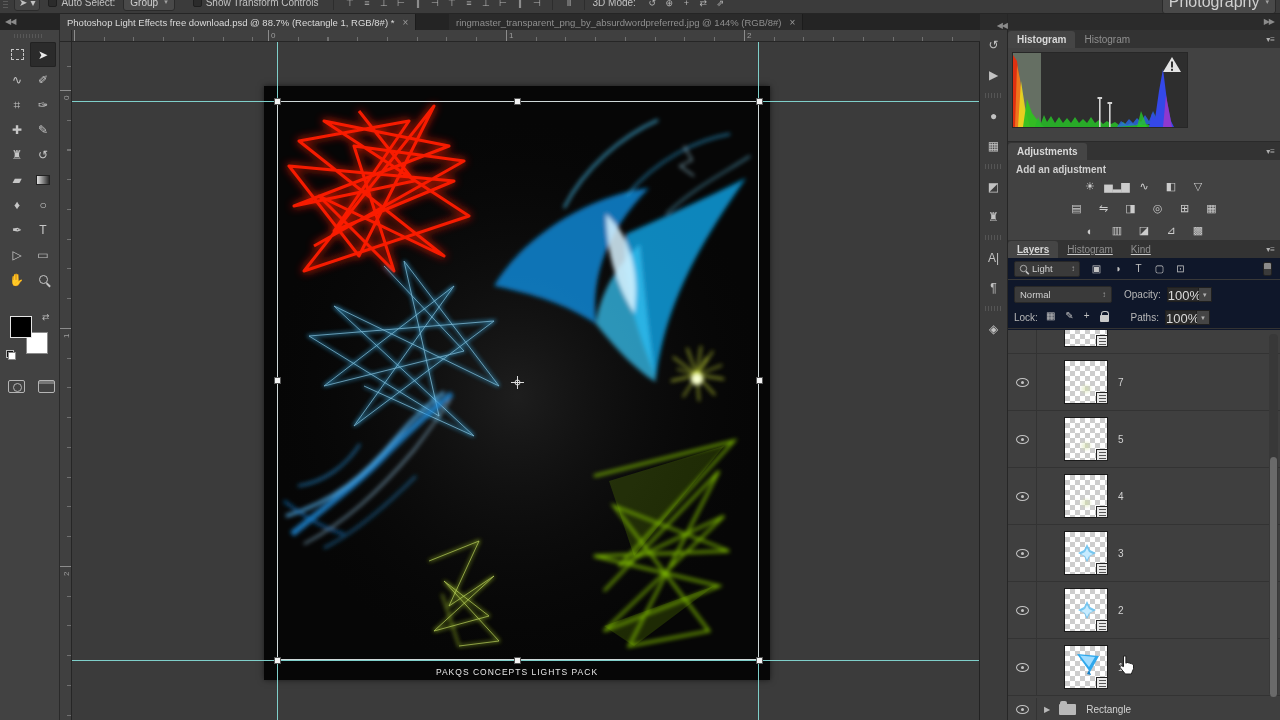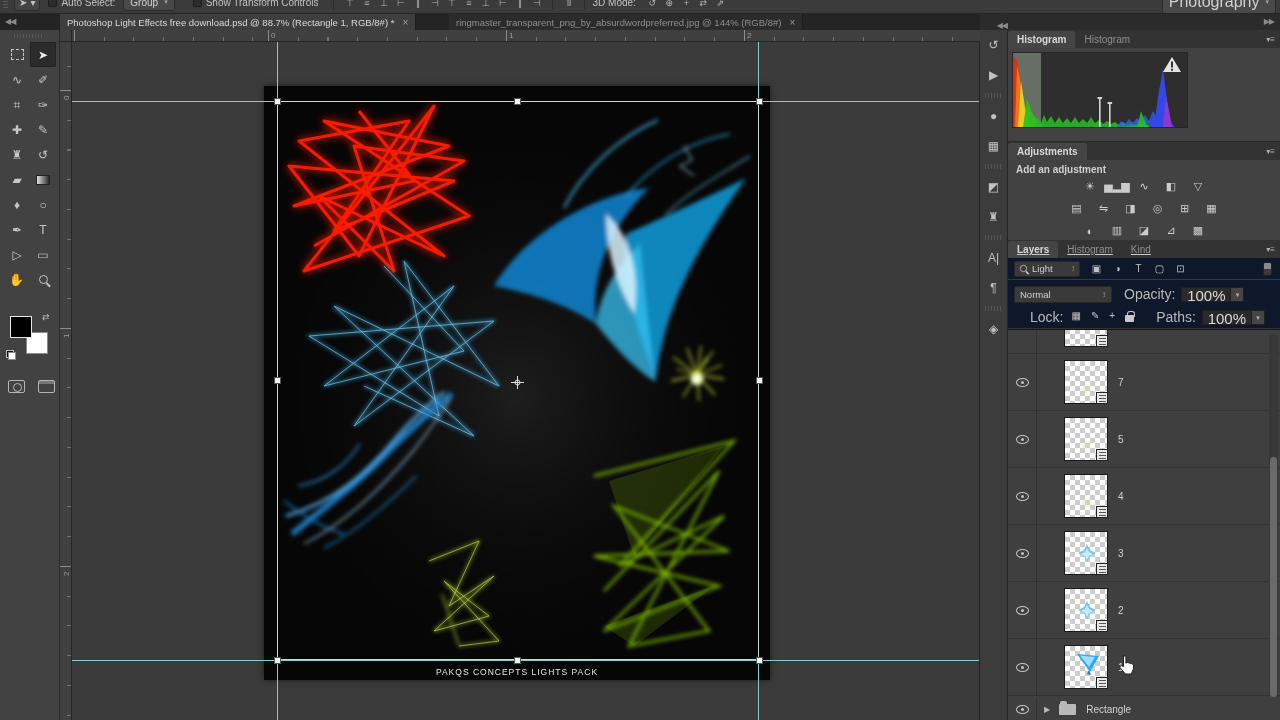--- a/index.html
+++ b/index.html
@@ -95,23 +95,23 @@
   
   .layers-panel { position:absolute; left:0; top:226px; width:272px; height:480px; background:#0f172a;text-decoration:underline; }
   .lp-filter { position:absolute; left:0; top:18px; width:272px; height:22px; display:flex; align-items:center; border-bottom:1px solid #383838; }
   .kind-select { display:flex; align-items:center; gap:4px; margin-left:6px; width:66px; height:16px; background:#3a3a3a; border:1px solid #272727; border-radius:2px; font-size:9.5px; color:#d0d0d0; padding:0 4px; }
   .updown { margin-left:auto; font-size:8px; color:#999; }
   #filter-icons { display:flex; gap:4px; margin-left:8px; }
   .filt-ic { width:17px; height:15px; display:flex; align-items:center; justify-content:center; font-size:10px; color:#c4c4c4; }
   .filt-toggle { margin-left:auto; margin-right:8px; width:9px; height:14px; background:linear-gradient(180deg,#8a8a8a 0 6px,#3a3a3a 6px); border:1px solid #222; border-radius:2px; }
   .lp-blend { position:absolute; left:0; top:42px; width:272px; height:24px; display:flex; align-items:center; }
   .blend-select { display:flex; align-items:center; margin-left:6px; width:98px; height:17px; background:#3a3a3a; border:1px solid #272727; border-radius:2px; font-size:9.5px; color:#d0d0d0; padding:0 5px; }
-  .fld-label { font-size:14px; color:#b8b8b8; }
+  .fld-label { font-size:10px; color:#b8b8b8; }
   .val-box { display:flex; align-items:center; }
-  .val-num { width:50px; height:15px; background:#2a2a2a; border:1px solid #1f1f1f; font-size:15px; color:#dadada; text-align:center; line-height:15px; }
+  .val-num { width:32px; height:15px; background:#2a2a2a; border:1px solid #1f1f1f; font-size:13px; color:#dadada; text-align:center; line-height:15px; }
   .val-arr { width:13px; height:15px; background:#454545; border:1px solid #1f1f1f; border-left:none; font-size:6px; color:#b0b0b0; text-align:center; line-height:15px; }
   .lp-lock { position:absolute; left:0; top:66px; width:272px; height:23px; display:flex; align-items:center; border-bottom:1px solid #333; }
   #lock-icons { display:flex; gap:10px; margin-left:8px; }
   .lock-ic { font-size:10px; color:#c0c0c0; }
   .css-lock { position:relative; display:inline-block; width:9px; height:7px; background:#c8c8c8; border-radius:1px; margin-top:5px; }
   .css-lock::before { content:""; position:absolute; left:1.5px; top:-4px; width:6px; height:5px; border:1.5px solid #c8c8c8; border-bottom:none; border-radius:3px 3px 0 0; }
   .layers-list { position:absolute; left:0; top:90px; width:272px; height:368px; background:#3f3f3f; overflow:hidden; }
   .layer-row { position:relative; height:57px; border-bottom:1px solid #333; display:flex; align-items:center; }
   .eye-cell { width:29px; height:100%; border-right:1px solid #333; display:flex; align-items:center; justify-content:center; }
   .css-eye { position:relative; width:13px; height:9px; border:1px solid #c4c4c4; border-radius:50%; }
@@ -481,21 +481,21 @@
           <span>Normal</span>
           <span class="updown">↕</span>
         </span>
         <span class="fld-label" style="margin-left:12px">Opacity:</span>
         <span class="val-box" style="margin-left:6px">
           <span class="val-num">100%</span>
           <span class="val-arr">▼</span>
         </span>
       </div>
       <div class="lp-lock">
-        <span class="fld-label" style="margin-left:22px">Lock:</span>
+        <span class="fld-label" style="margin-left:6px">Lock:</span>
         <span id="lock-icons">
             <span class="lock-ic">▦</span>
             <span class="lock-ic">✎</span>
             <span class="lock-ic">+</span>
             <span class="lock-ic"><span class="css-lock"></span></span>
           </span>
         <span class="fld-label" style="margin-left:22px">Paths:</span>
         <span class="val-box" style="margin-left:6px">
           <span class="val-num">100%</span>
           <span class="val-arr">▼</span>

